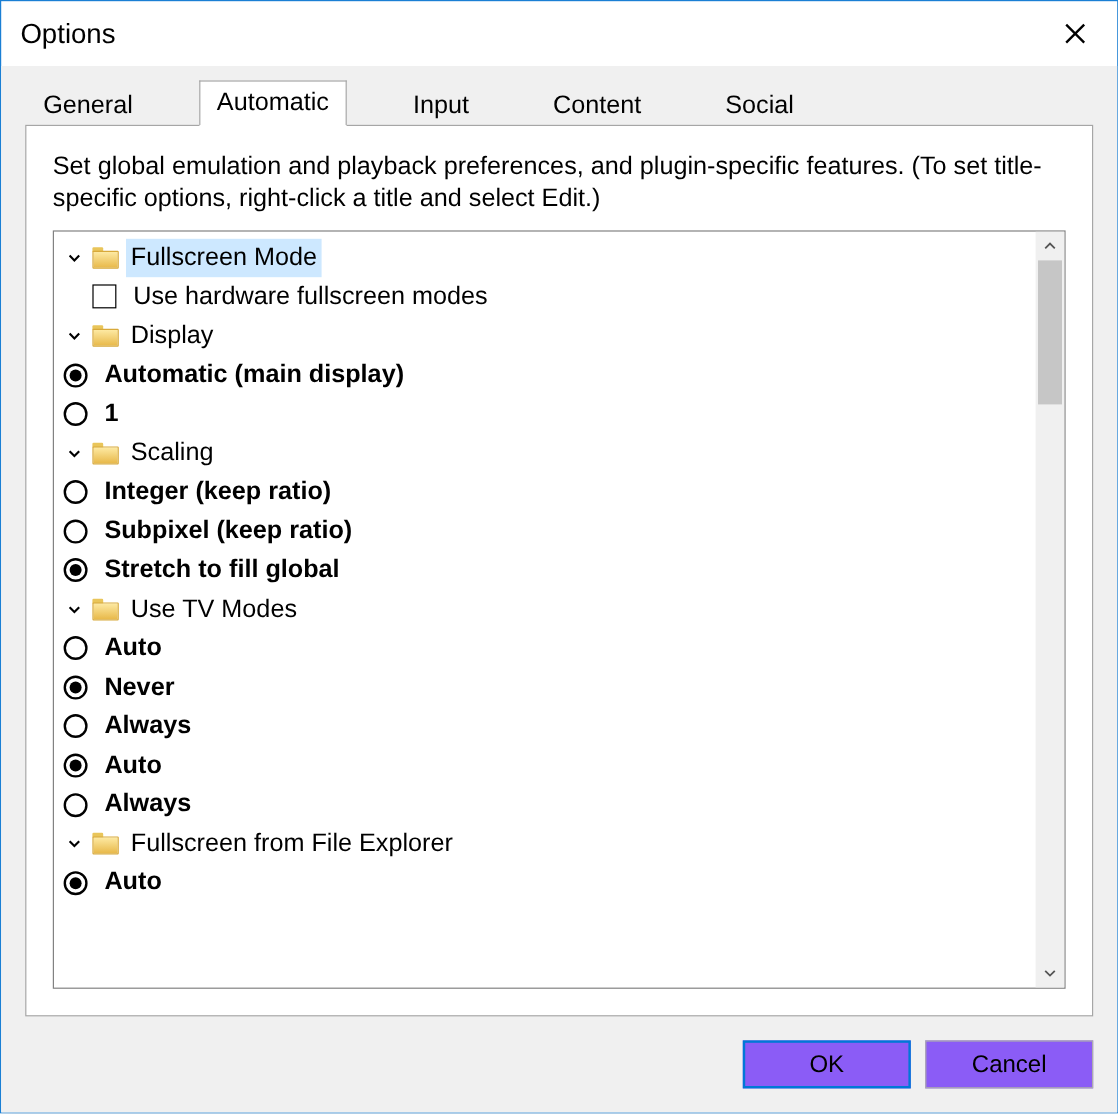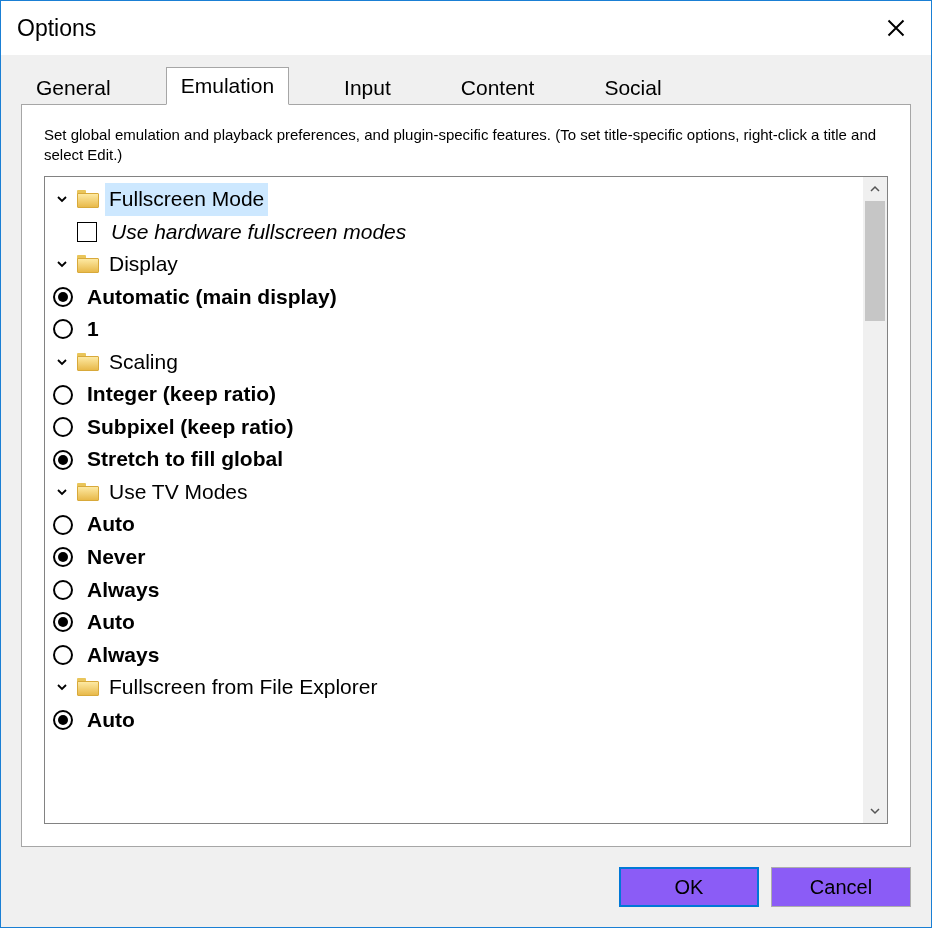--- a/index.html
+++ b/index.html
@@ -75,21 +75,21 @@
   .tabpanel {
     flex: 1;
     background: #fff;
     border: 1px solid #a6a6a6;
     padding: 20px 22px 22px 22px;
     display: flex;
     flex-direction: column;
     z-index: 1;
   }
   .description {
-    font-size: 15px;
+    font-size: 21px;
     line-height: 1.3;
     margin-bottom: 12px;
   }
 
   
   .tree-wrap {
     flex: 1;
     border: 1px solid #828282;
     display: flex;
     overflow: hidden;
@@ -187,21 +187,21 @@
     margin-right: 4px;
   }
   .radio.checked::after {
     content: "";
     width: 10px; height: 10px;
     background: #000;
     border-radius: 50%;
   }
 
   .l0 { padding-left: 14px; }
-  .l1 { padding-left: 50px; font-style: italic; }
+  .l1 { padding-left: 50px; }
   .l1f { padding-left: 50px; }
   .l2 { padding-left: 118px; font-weight: bold; }
 
   
   .button-row {
     display: flex;
     justify-content: flex-end;
     gap: 12px;
     padding-top: 20px;
   }
@@ -228,21 +228,21 @@
       <svg viewBox="0 0 12 12">
           <path d="M1 1 L11 11 M11 1 L1 11" stroke="#000" stroke-width="1.3" fill="none"></path>
         </svg>
     </div>
   </div>
 
   <div class="client">
 
     <div class="tabstrip">
       <div class="tab">General</div>
-      <div class="tab active">Emulation</div>
+      <div class="tab active">Automatic</div>
       <div class="tab">Input</div>
       <div class="tab">Content</div>
       <div class="tab">Social</div>
     </div>
 
     <div class="tabpanel">
 
       <div class="description">Set global emulation and playback preferences, and plugin-specific features. (To set title-specific options, right-click a title and select Edit.)</div>
 
       <div class="tree-wrap">

